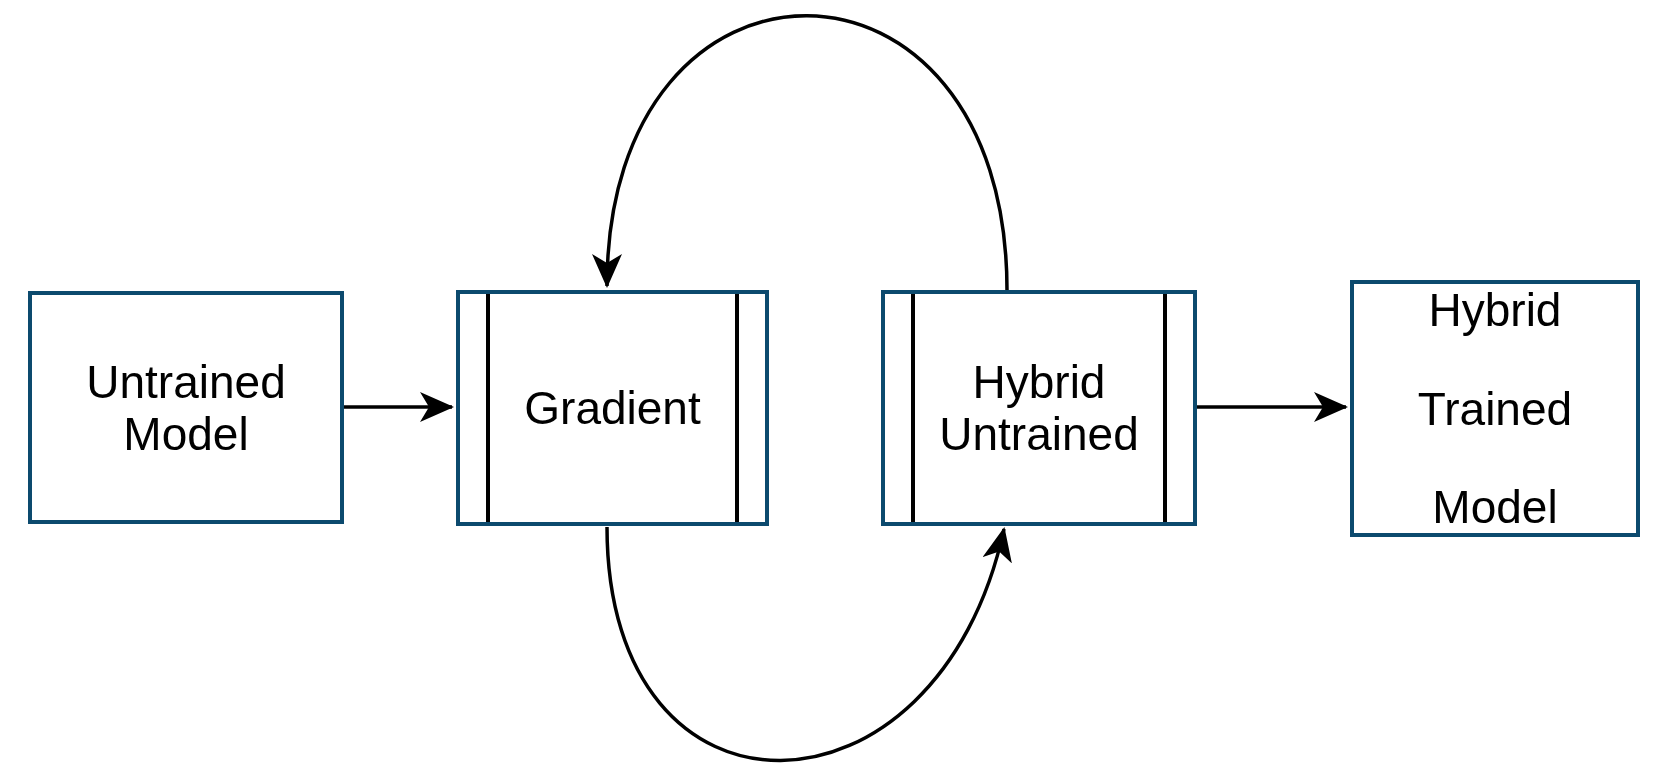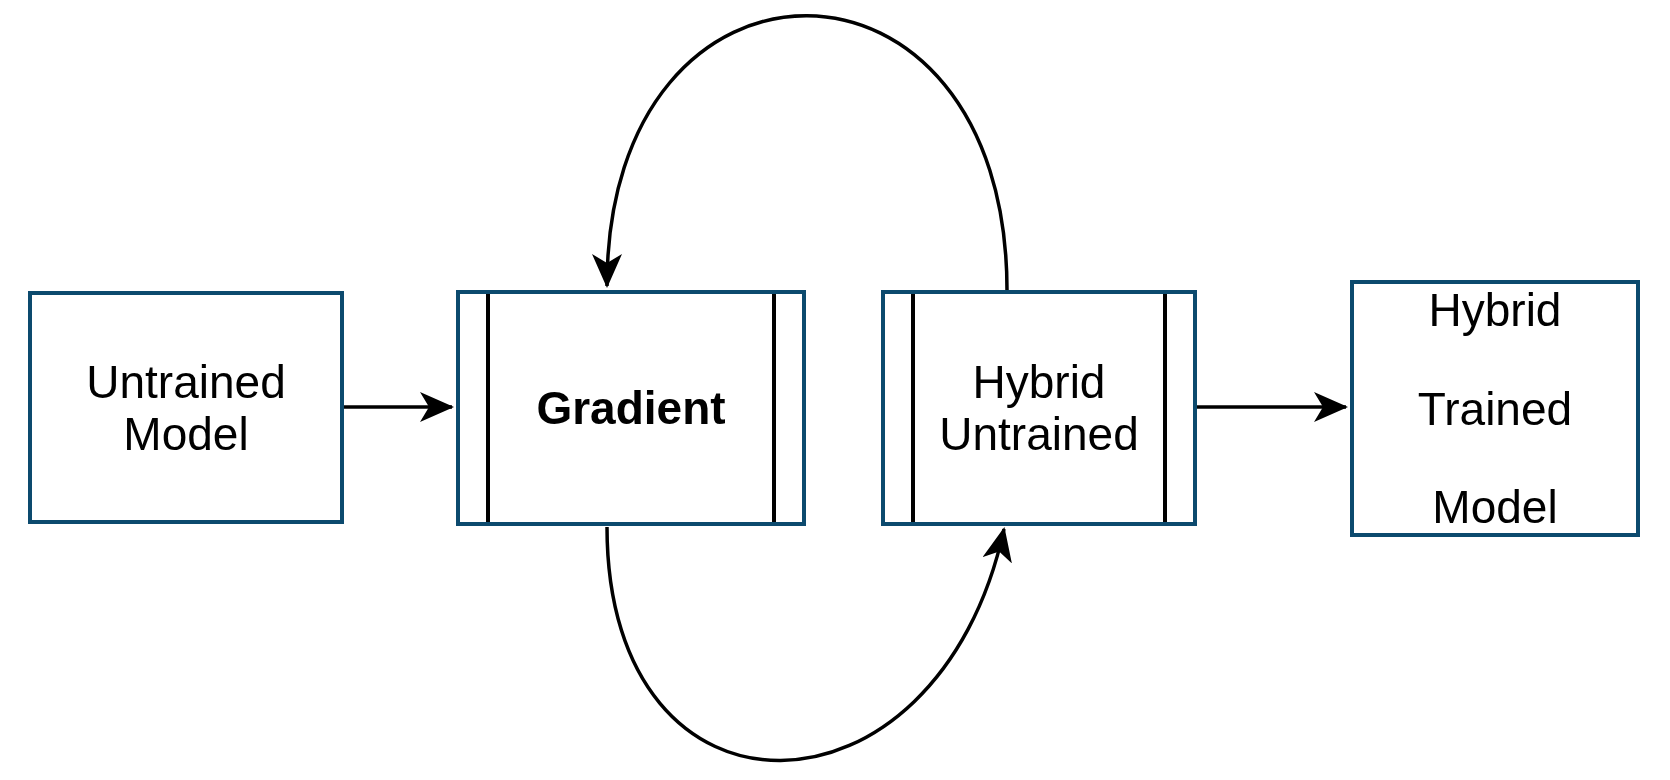--- a/index.html
+++ b/index.html
@@ -44,21 +44,21 @@
     position: absolute;
     top: 0;
     bottom: 0;
     width: 4px;
     background: #000000;
   }
   .node .proc-bar.left  { left: 26px; }
   .node .proc-bar.right { right: 26px; }
 
   #node-untrained  { left: 28px;   top: 291px; width: 316px; height: 233px; }
-  #node-gradient   { left: 456px;  top: 290px; width: 350px; height: 236px; font-weight: bold; }
+  #node-gradient   { left: 456px;  top: 290px; width: 313px; height: 236px; }
   #node-solver     { left: 881px;  top: 290px; width: 316px; height: 236px; }
   #node-hybrid     { left: 1350px; top: 280px; width: 290px; height: 257px; justify-content: space-between; }
 
   .edge {
     stroke: #000000;
     stroke-width: 3.5px;
     fill: none;
   }
 </style>
 </head>

